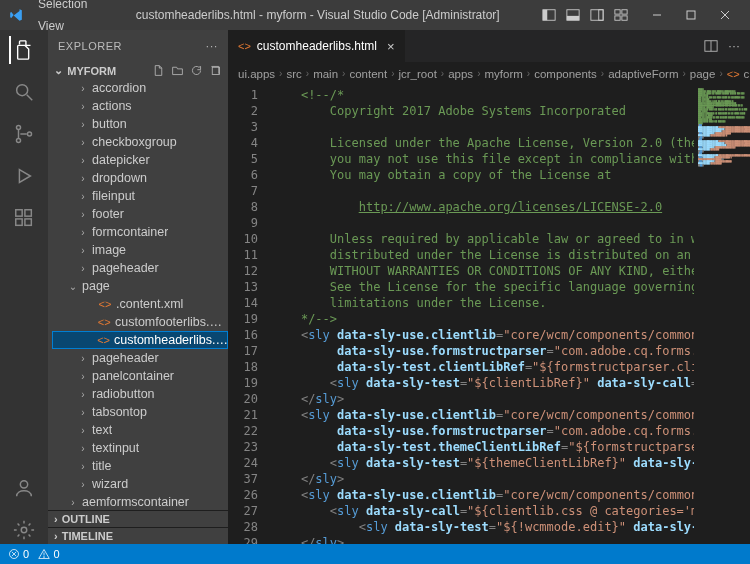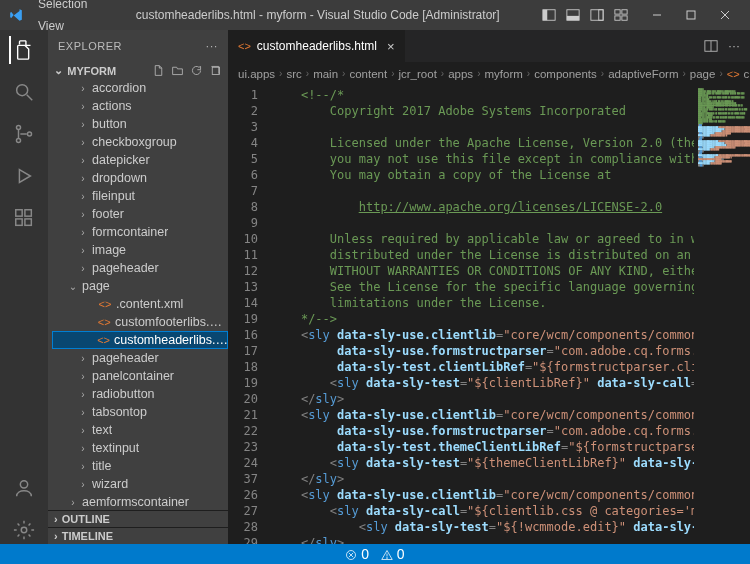--- a/index.html
+++ b/index.html
@@ -56,21 +56,21 @@
   .code { flex:1; font-family:Consolas,monospace; font-size:12px; line-height:16px; padding:2px 0; white-space:pre; overflow:hidden; color:#d4d4d4; min-width:0; }
   .minimap { width:56px; background:#1e1e1e; border-left:1px solid #1e1e1e; padding:3px; font-family:monospace; font-size:2px; line-height:2px; color:#556; overflow:hidden; letter-spacing:-0.3px; }
   .c-comment { color:#6a9955; }
   .c-attr { color:#9cdcfe;font-weight:bold; }
   .c-str { color:#ce9178; }
   .c-tag { color:#808080; }
   .c-el { color:#569cd6; }
   .c-link { color:#6a9955; text-decoration:underline; }
 
   .outline, .timeline { border-top:1px solid #1e1e1e; }
-  .statusbar { height:20px; background:#007acc; color:#fff; display:flex; align-items:center; font-size:14px; padding:0 8px; justify-content:center; }
+  .statusbar { height:20px; background:#007acc; color:#fff; display:flex; align-items:center; font-size:11px; padding:0 8px; justify-content:flex-start; }
   .statusbar .left, .statusbar .right { display:flex; gap:12px; align-items:center; }
   svg { display:block; }
 </style>
 </head>
 <body>
 
 <div class="titlebar">
   <span class="vsicon">
     <svg width="14" height="14" viewBox="0 0 24 24">
         <path fill="#3a9ff2" d="M18 2l4 2v16l-4 2-10-9 10-8zM4 7l4 5-4 5-2-1V8l2-1z"></path>

